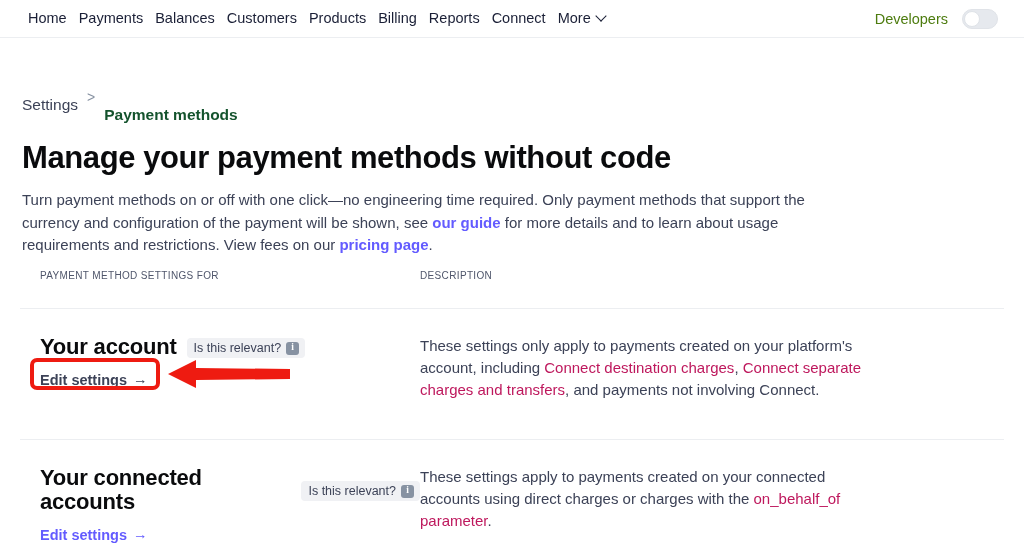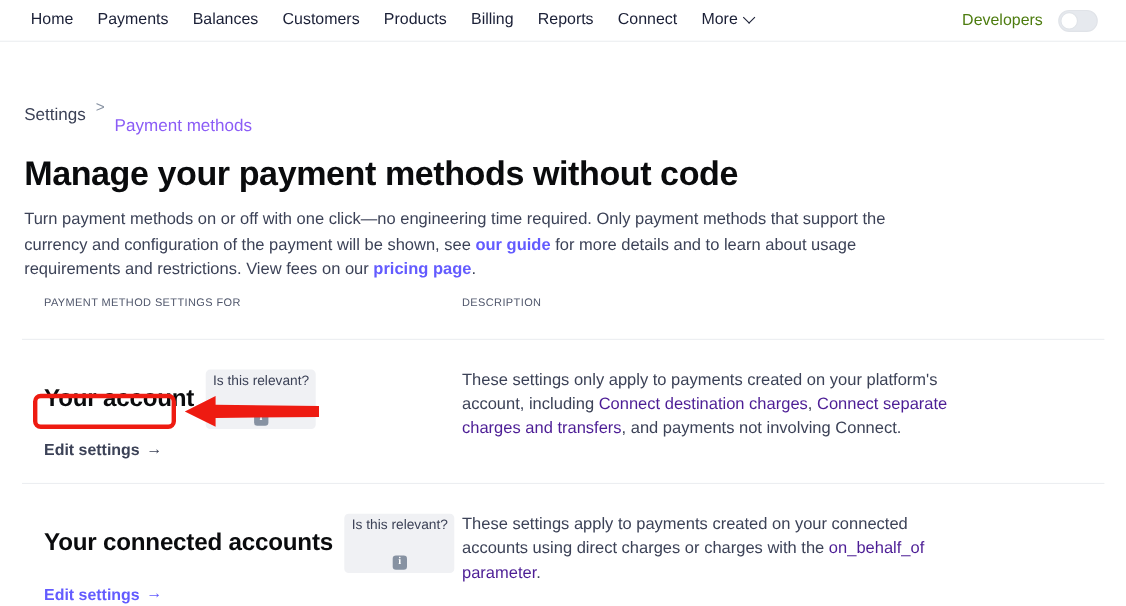--- a/index.html
+++ b/index.html
@@ -22,21 +22,21 @@
   .topnav {
     position: absolute; top: 0; left: 0;
     width: 1024px; height: 38px;
     border-bottom: 1px solid #eceef1;
     background: #ffffff;
     display: flex; align-items: center;
   }
   .nav-left {
     display: flex; align-items: center;
     margin-left: 28px;
-    gap: 22px;
+    gap: 12px;
   }
   .nav-item {
     font-size: 14.5px;
     color: #1a1f36;
     font-weight: 500;
     white-space: nowrap;
     cursor: pointer;
     line-height: 1;
     display: flex; align-items: center; gap: 6px;
   }
@@ -86,21 +86,21 @@
     margin: 33px 0 0 22px;
     font-size: 15.5px;
     display: flex; align-items: center; gap: 9px;
     line-height: 1;
   }
   .crumb-root { color: #3c4257; cursor: pointer; margin-top: 15px; }
   .crumb-sep {
     color: #8792a2; font-size: 14px; font-weight: 400;
     position: relative; top: 0px;
   }
-  .crumb-current { color: #8b5cf6; font-weight: normal; cursor: pointer; margin-top: 36px; }
+  .crumb-current { color: #14532d; font-weight: bold; cursor: pointer; margin-top: 36px; }
 
   h1.page-title {
     margin: 18px 0 0 22px;
     font-size: 31px;
     line-height: 1.12;
     font-weight: bold;
     color: #0a0b0d;
     letter-spacing: -0.4px;
   }
 
@@ -142,29 +142,29 @@
 
   .acct-line { display: flex; align-items: center; gap: 10px; }
   .acct-name {
     font-size: 22px;
     font-weight: bold;
     color: #0a0b0d;
     line-height: 1.1;
     letter-spacing: -0.2px;
   }
   .relevant-badge {
-    display: inline-flex; align-items: center; gap: 21px;
+    display: inline-flex; align-items: center; gap: 5px;
     background: #f0f1f4;
     border-radius: 4px;
     padding: 3px 6px 3px 7px;
     font-size: 12.5px;
     color: #3c4257;
     white-space: nowrap;
     cursor: pointer;
-    position: relative; top: 1px; flex-direction: column;
+    position: relative; top: 1px;
   }
   .info-ico {
     width: 13px; height: 13px;
     border-radius: 3px;
     background: #8792a2;
     color: #ffffff;
     font-size: 9.5px;
     font-weight: bold;
     display: inline-flex;
     align-items: center; justify-content: center;
@@ -184,21 +184,21 @@
   }
   .edit-link .arrow { font-size: 14.5px; line-height: 1; }
   .edit-link.boxed { color: #3c4257; }
 
   .desc-text {
     font-size: 15px;
     line-height: 22px;
     color: #3c4257;
     width: 460px;
   }
-  .desc-text a { color: #4c1d95; text-decoration: none; cursor: pointer; }
+  .desc-text a { color: #be185d; text-decoration: none; cursor: pointer; }
 
   
   .anno-box {
     position: absolute;
     left: 30px; top: 358px;
     width: 130px; height: 32px;
     border: 4px solid #ee1b11;
     border-radius: 7px;
     pointer-events: none;
   }

